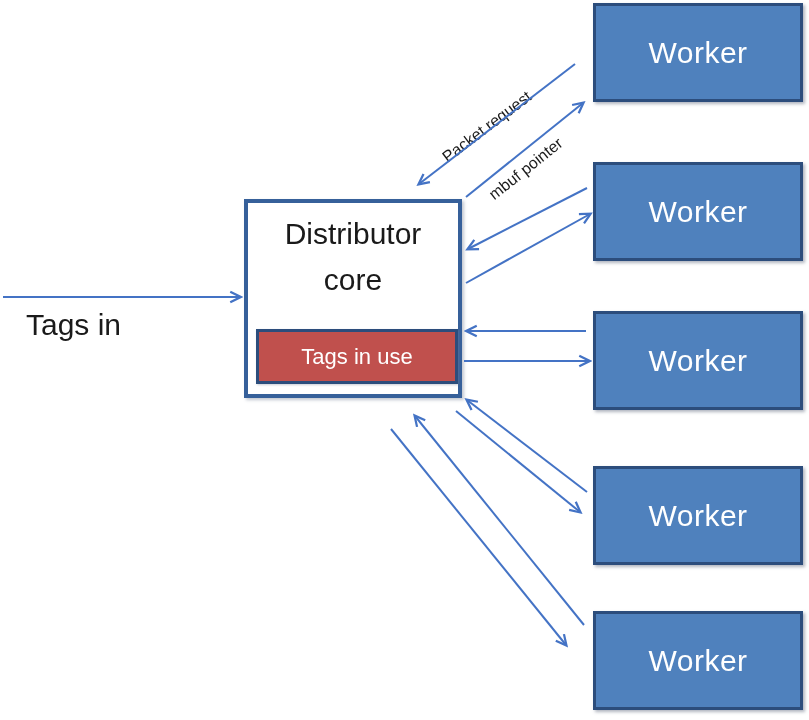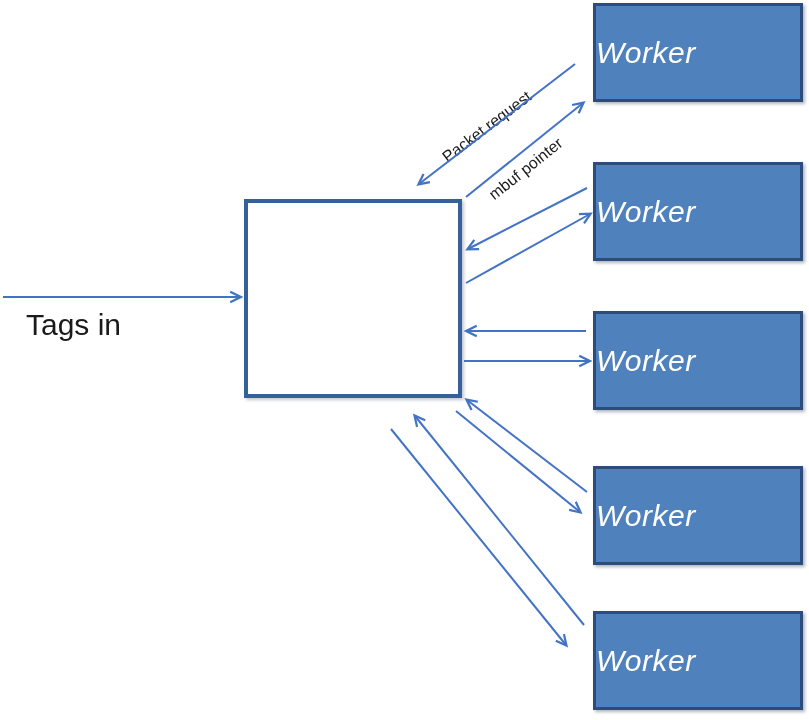--- a/index.html
+++ b/index.html
@@ -45,23 +45,22 @@
   .tags-label{
     color:#ffffff;
     font-size:22px;
   }
   .worker-box{
     position:absolute;
     left:593px;
     width:204px;height:93px;
     background:var(--box-fill);
     border:3px solid var(--box-border);
-    display:flex;align-items:center;justify-content:flex-start;
+    display:flex;align-items:center;justify-content:center;
     box-shadow:2px 2px 3px rgba(100,110,130,0.5);
-    font-style:italic;
   }
   .worker-box .worker-label{
     color:#ffffff;
     font-size:30px;
     letter-spacing:0.5px;
   }
   .w1{top:3px;}
   .w2{top:162px;}
   .w3{top:311px;}
   .w4{top:466px;}
@@ -96,20 +95,25 @@
     stroke-width:2;
   }
 </style>
 </head>
 <body>
 
 <div class="canvas">
 
   <div class="distributor-box">
     <div class="distributor-title">
+      <div>Distributor</div>
+      <div>core</div>
+    </div>
+    <div class="tags-box">
+      <span class="tags-label">Tags in use</span>
     </div>
   </div>
 
   <div class="worker-box w1">
     <span class="worker-label">Worker</span>
   </div>
   <div class="worker-box w2">
     <span class="worker-label">Worker</span>
   </div>
   <div class="worker-box w3">

